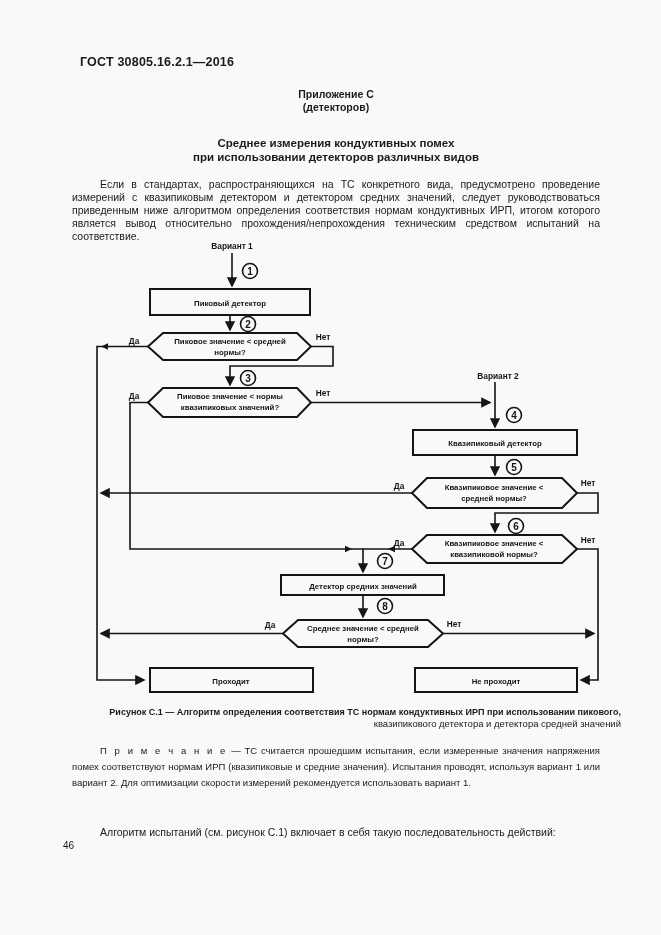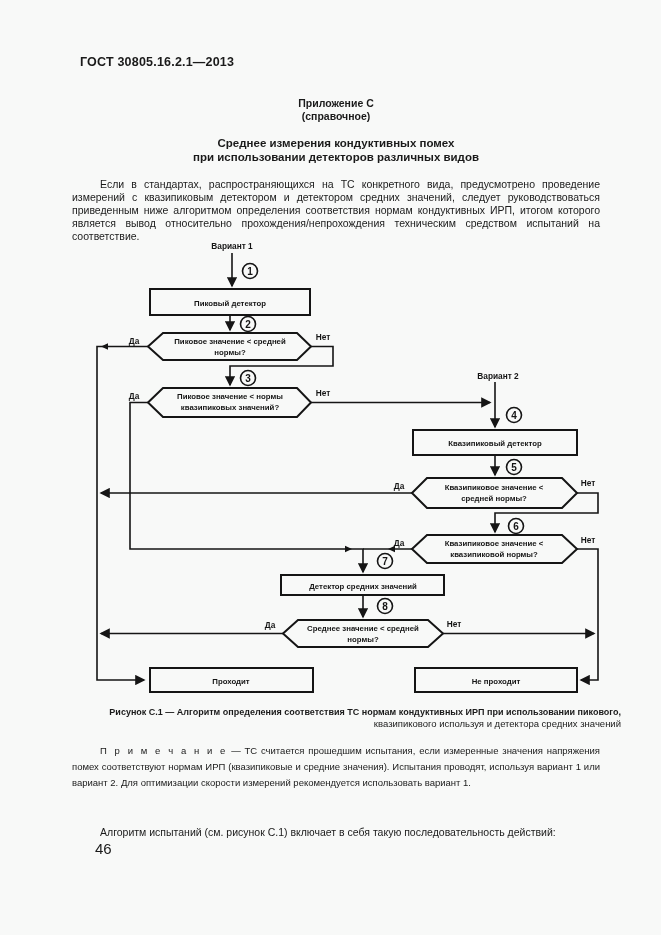--- a/index.html
+++ b/index.html
@@ -1,47 +1,47 @@
 <!DOCTYPE html>
 <html><head>
 <meta charset="utf-8">
 <style>
   html,body{margin:0;padding:0;}
   body{background:#f8f9f8;font-family:"Liberation Sans",sans-serif;color:#1a1a1a;}
   .page{position:relative;width:661px;height:935px;background:#f8f9f8;overflow:hidden;}
   .hdr{position:absolute;left:80px;top:55px;font-size:12.5px;font-weight:bold;letter-spacing:.2px;}
-  .annex{position:absolute;left:72px;top:88px;width:528px;text-align:center;font-size:10.5px;font-weight:bold;line-height:13px;margin-top:9px;}
+  .annex{position:absolute;left:72px;top:88px;width:528px;text-align:center;font-size:10.5px;font-weight:bold;line-height:13px;}
   .doctitle{position:absolute;left:72px;top:136px;width:528px;text-align:center;font-size:11.5px;font-weight:bold;line-height:14px;}
   .para{position:absolute;left:72px;width:528px;font-size:10.5px;line-height:13px;text-align:justify;}
   .para .ind{display:inline-block;width:28px;}
   .p1{top:178px;}
   .fig{position:absolute;left:0;top:240px;width:594px;height:462px;}
   svg text{font-family:"Liberation Sans",sans-serif;font-weight:bold;fill:#151515;}
   .nodetext{font-size:7.8px;}
   .steptext{font-size:10px;}
   .flabel{font-size:8.3px;}
   .caption{position:absolute;left:40px;top:707px;width:581px;text-align:right;}
   .cap1{font-size:9px;font-weight:bold;line-height:11px;}
   .cap2{font-size:9.5px;line-height:12px;}
   .note{position:absolute;left:72px;top:743px;width:528px;font-size:9.5px;line-height:16px;text-align:justify;}
   .note .nlabel{letter-spacing:2px;}
   .p3{top:787px;}
   .p4{position:absolute;left:72px;top:826px;width:528px;font-size:10.5px;line-height:13px;}
-  .pagenum{position:absolute;left:63px;top:840px;font-size:15px;margin-left:32px;}
+  .pagenum{position:absolute;left:63px;top:840px;font-size:10px;}
 </style>
 </head>
 <body>
 
 <div class="page">
 
-  <div class="hdr">ГОСТ 30805.16.2.1—2013</div>
+  <div class="hdr">ГОСТ 30805.16.2.1—2016</div>
 
   <div class="annex">
     <div>Приложение С</div>
-    <div>(справочное)</div>
+    <div>(детекторов)</div>
   </div>
 
   <div class="doctitle">
     <div>Среднее измерения кондуктивных помех</div>
     <div>при использовании детекторов различных видов</div>
   </div>
 
   <div class="para p1"><span class="ind"></span><span>Если в стандартах, распространяющихся на ТС конкретного вида, предусмотрено проведение измерений с квазипиковым детектором и детектором средних значений, следует руководствоваться приведенным ниже алгоритмом определения соответствия нормам кондуктивных ИРП, итогом которого является вывод относительно прохождения/непрохождения техническим средством испытаний на соответствие.</span></div>
 
   <div class="fig">
@@ -153,21 +153,21 @@
       <text class="flabel" x="399" y="306">Да</text>
       <text class="flabel" x="588" y="303">Нет</text>
       <text class="flabel" x="270" y="388">Да</text>
       <text class="flabel" x="454" y="387">Нет</text>
     </g>
   </svg>
   </div>
 
   <div class="caption">
     <div class="cap1">Рисунок С.1 — Алгоритм определения соответствия ТС нормам кондуктивных ИРП при использовании пикового,</div>
-    <div class="cap2">квазипикового используя и детектора средних значений</div>
+    <div class="cap2">квазипикового детектора и детектора средней значений</div>
   </div>
 
   <div class="note"><span class="ind" style="display:inline-block;width:28px;"></span><span class="nlabel">П р и м е ч а н и е</span><span> — ТС считается прошедшим испытания, если измеренные значения напряжения помех соответствуют нормам ИРП (квазипиковые и средние значения). Испытания проводят, используя вариант 1 или вариант 2. Для оптимизации скорости измерений рекомендуется использовать вариант 1.</span></div>
 
 
   <div class="p4"><span class="ind" style="display:inline-block;width:28px;"></span><span>Алгоритм испытаний (см. рисунок С.1) включает в себя такую последовательность действий:</span></div>
 
   <div class="pagenum">46</div>
 
 </div>

